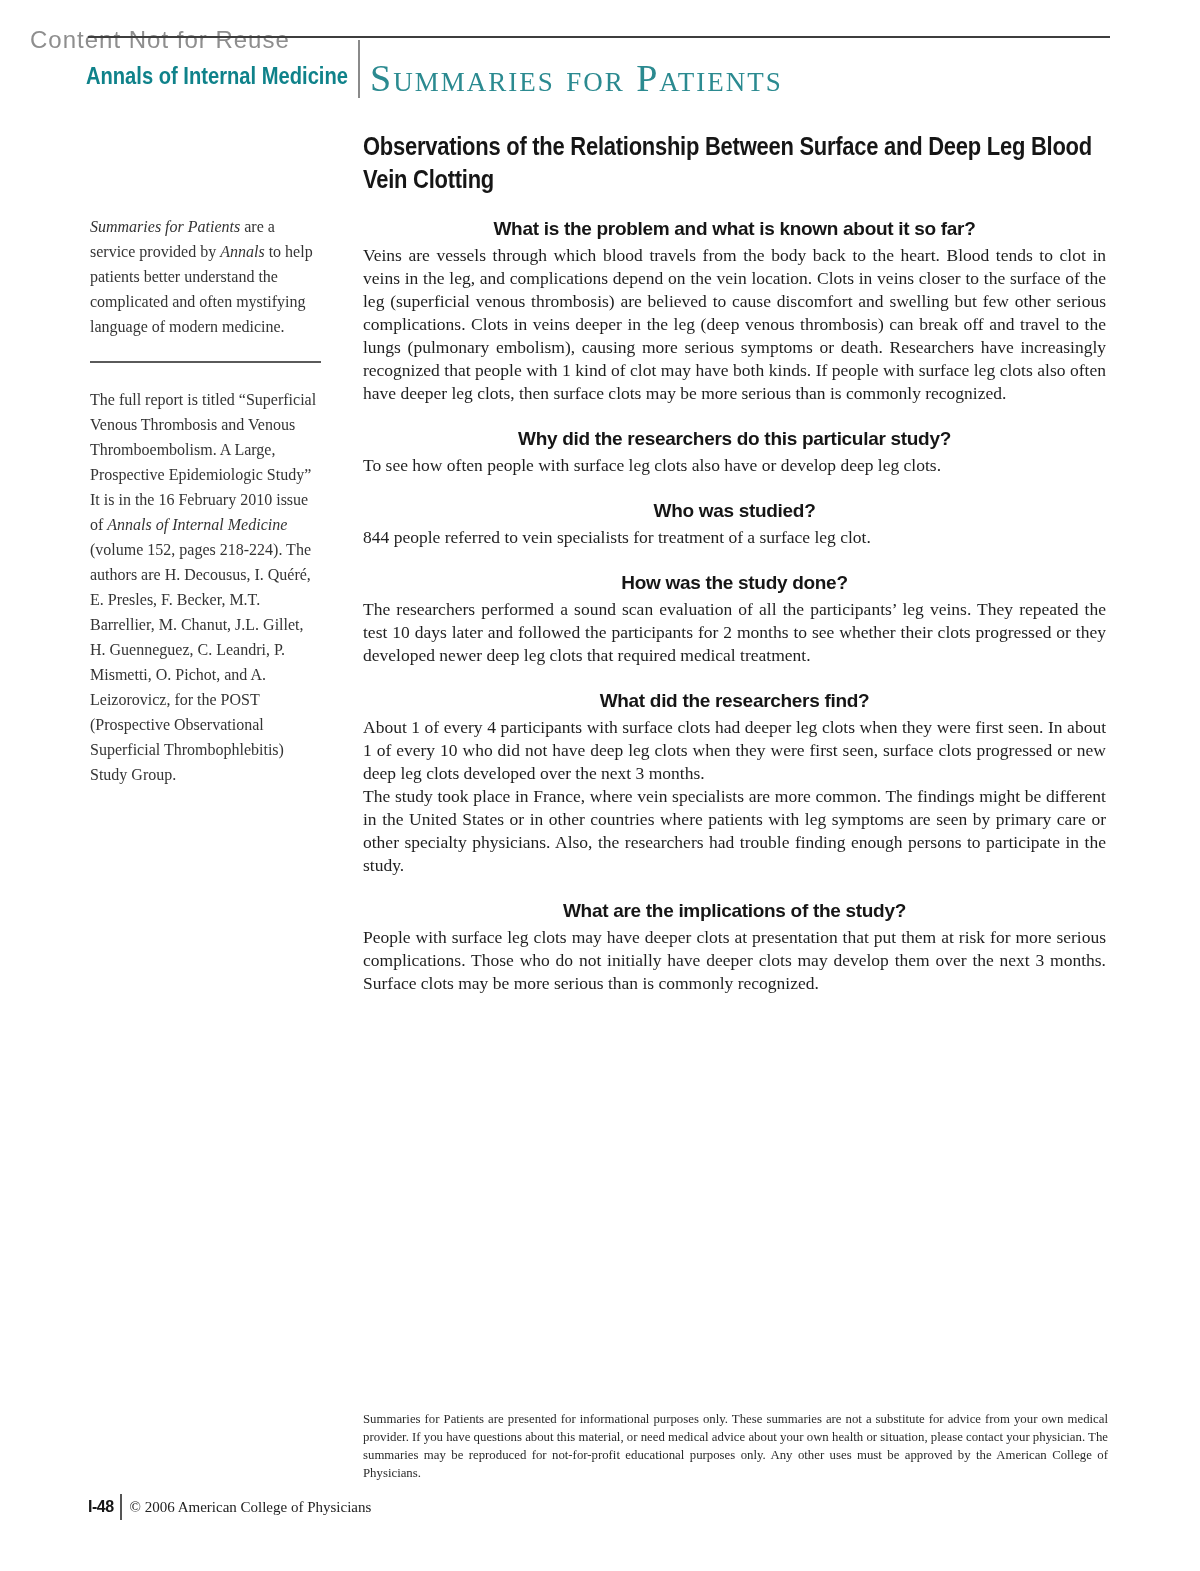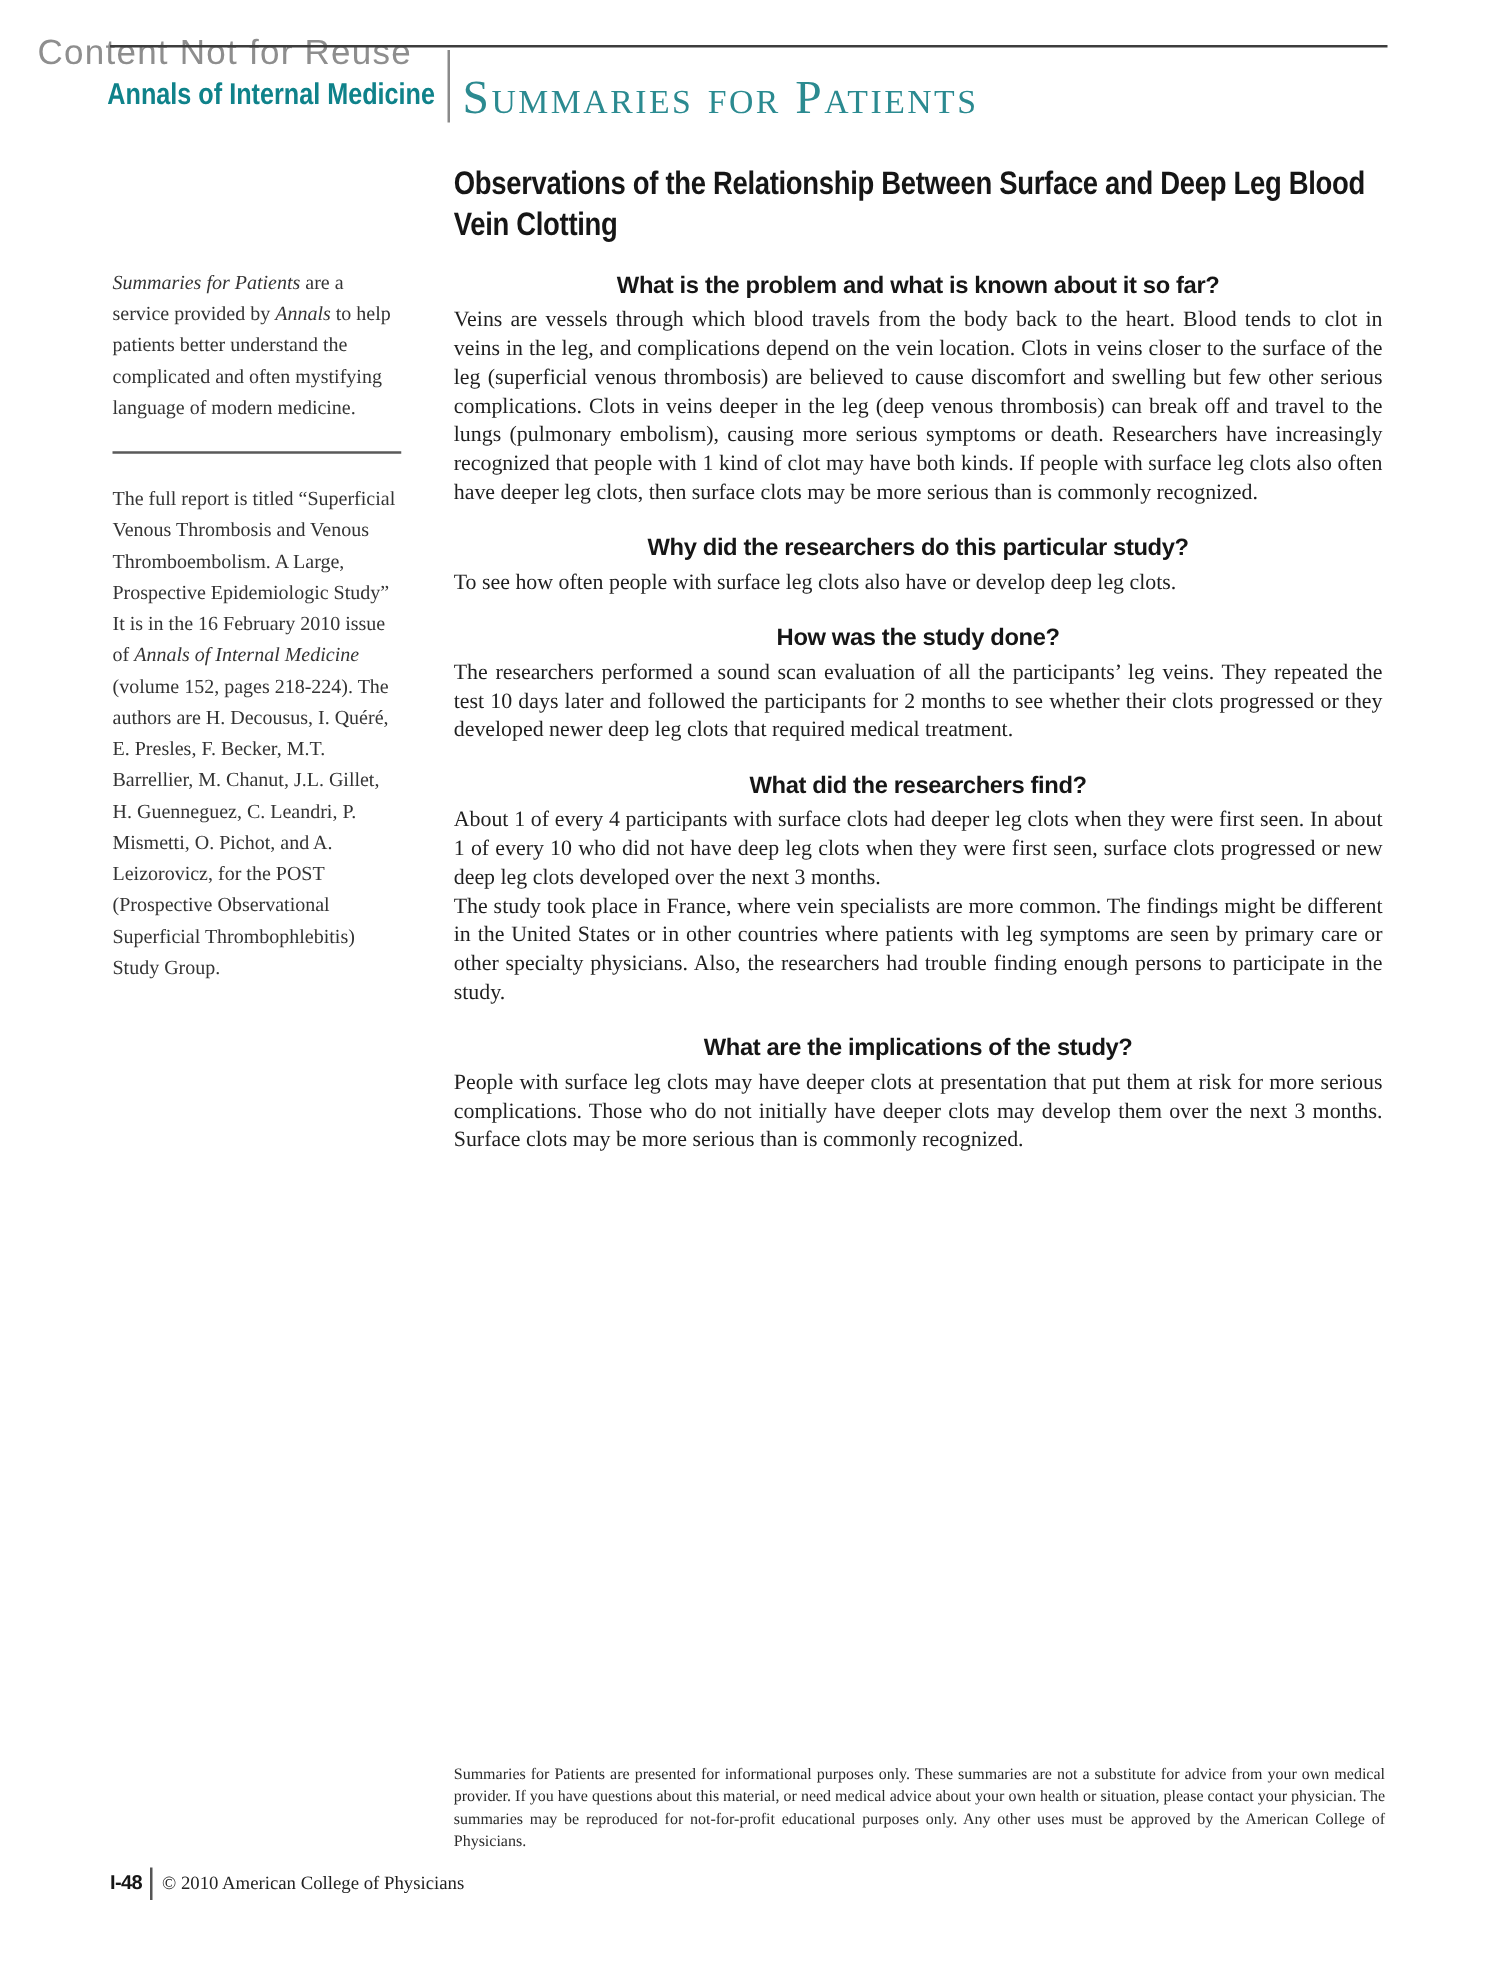--- a/index.html
+++ b/index.html
@@ -1,21 +1,21 @@
 <!DOCTYPE html>
 <html style="--teal_logo: #0f828a; --teal_banner: #2b8a90; --watermark_gray: #8e8e8e;"><head>
 <meta charset="utf-8">
 <style>
   html,body{margin:0;padding:0;background:#ffffff;}
   .page{position:relative;width:1200px;height:1571px;background:#fff;overflow:hidden;
         font-family:"Liberation Serif",serif;color:#1f1f1f;}
 
   
   .watermark{position:absolute;left:30px;top:26px;
-             font-family:"Liberation Sans",sans-serif;font-size:28px;
+             font-family:"Liberation Sans",sans-serif;font-size:24px;
              color:var(--watermark_gray);letter-spacing:1px;}
   .header-rule{position:absolute;left:88px;top:36px;width:1022px;height:2px;
                background:#3d3d3d;}
   .journal-logo{position:absolute;left:0;top:62px;width:348px;text-align:right;
                 font-family:"Liberation Sans",sans-serif;font-weight:bold;font-size:24px;
                 color:var(--teal_logo);transform:scaleX(0.84);transform-origin:right top;
                 white-space:nowrap;}
   .header-divider{position:absolute;left:358px;top:40px;width:2px;height:58px;background:#8a8a8a;}
   .banner-title{position:absolute;left:370px;top:56px;
                 font-variant:small-caps;font-size:38px;letter-spacing:2px;
@@ -72,20 +72,24 @@
       <div class="section">
         <h2 class="qa-heading">What is the problem and what is known about it so far?</h2>
         <p class="qa-body">Veins are vessels through which blood travels from the body back to the heart. Blood tends to clot in veins in the leg, and complications depend on the vein location. Clots in veins closer to the surface of the leg (superficial venous thrombosis) are believed to cause discomfort and swelling but few other serious complications. Clots in veins deeper in the leg (deep venous thrombosis) can break off and travel to the lungs (pulmonary embolism), causing more serious symptoms or death. Researchers have increasingly recognized that people with 1 kind of clot may have both kinds. If people with surface leg clots also often have deeper leg clots, then surface clots may be more serious than is commonly recognized.</p>
       </div>
 
       <div class="section">
         <h2 class="qa-heading">Why did the researchers do this particular study?</h2>
         <p class="qa-body">To see how often people with surface leg clots also have or develop deep leg clots.</p>
       </div>
 
+      <div class="section">
+        <h2 class="qa-heading">Who was studied?</h2>
+        <p class="qa-body">844 people referred to vein specialists for treatment of a surface leg clot.</p>
+      </div>
 
       <div class="section">
         <h2 class="qa-heading">How was the study done?</h2>
         <p class="qa-body">The researchers performed a sound scan evaluation of all the participants’ leg veins. They repeated the test 10 days later and followed the participants for 2 months to see whether their clots progressed or they developed newer deep leg clots that required medical treatment.</p>
       </div>
 
       <div class="section">
         <h2 class="qa-heading">What did the researchers find?</h2>
         <p class="qa-body">About 1 of every 4 participants with surface clots had deeper leg clots when they were first seen. In about 1 of every 10 who did not have deep leg clots when they were first seen, surface clots progressed or new deep leg clots developed over the next 3 months.</p>
       </div>
@@ -99,16 +103,16 @@
         <p class="qa-body">People with surface leg clots may have deeper clots at presentation that put them at risk for more serious complications. Those who do not initially have deeper clots may develop them over the next 3 months. Surface clots may be more serious than is commonly recognized.</p>
       </div>
     </div>
   </div>
 
   <div class="footer-disclaimer">Summaries for Patients are presented for informational purposes only. These summaries are not a substitute for advice from your own medical provider. If you have questions about this material, or need medical advice about your own health or situation, please contact your physician. The summaries may be reproduced for not-for-profit educational purposes only. Any other uses must be approved by the American College of Physicians.</div>
 
   <div class="page-footer">
     <span class="page-number">I-48</span>
     <span class="footer-divider"></span>
-    <span class="copyright-text">© 2010 American College of Physicians</span>
+    <span class="copyright-text">© 2006 American College of Physicians</span>
   </div>
 
 </div>
 
 </body></html>

